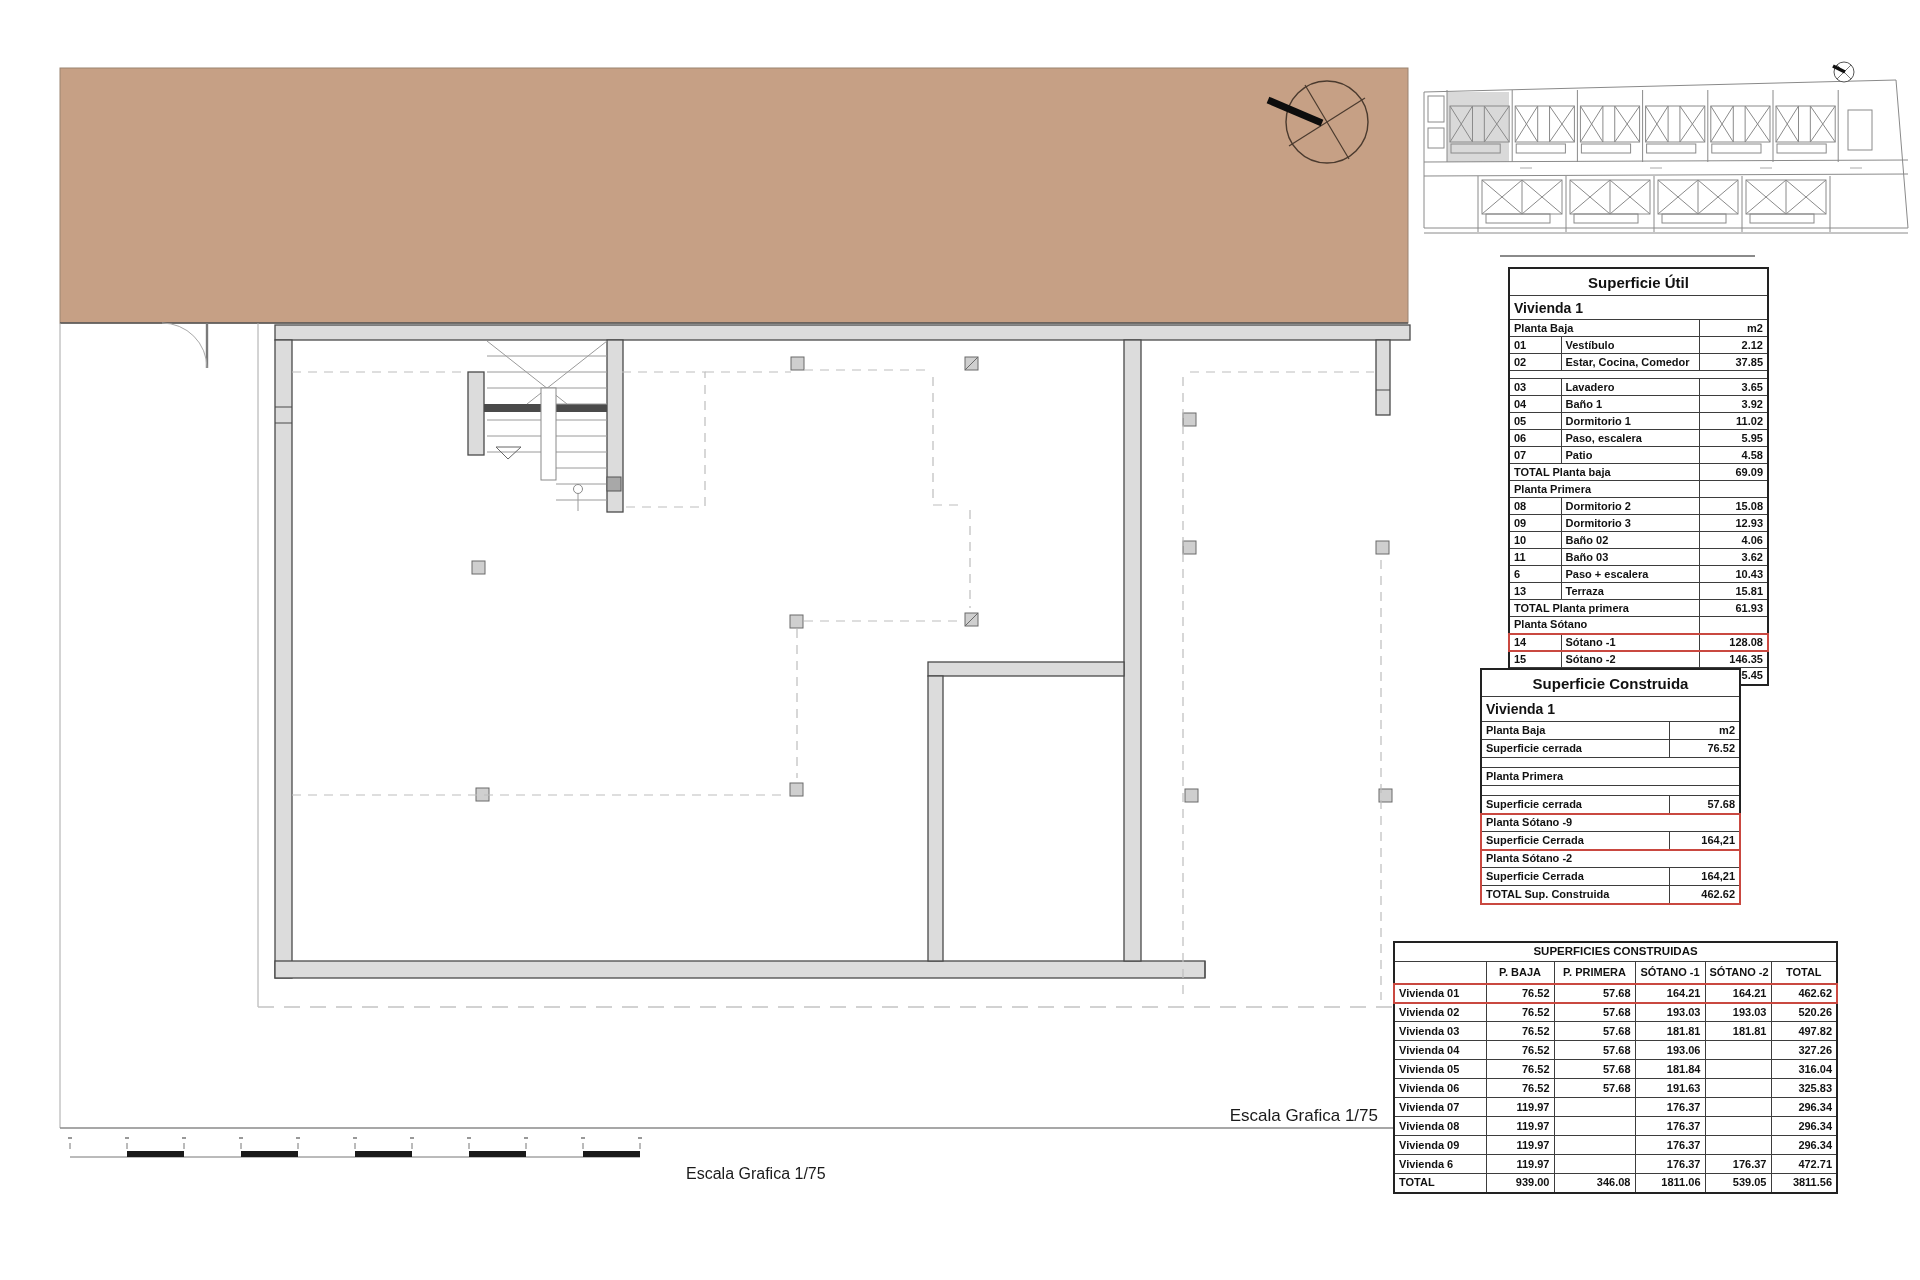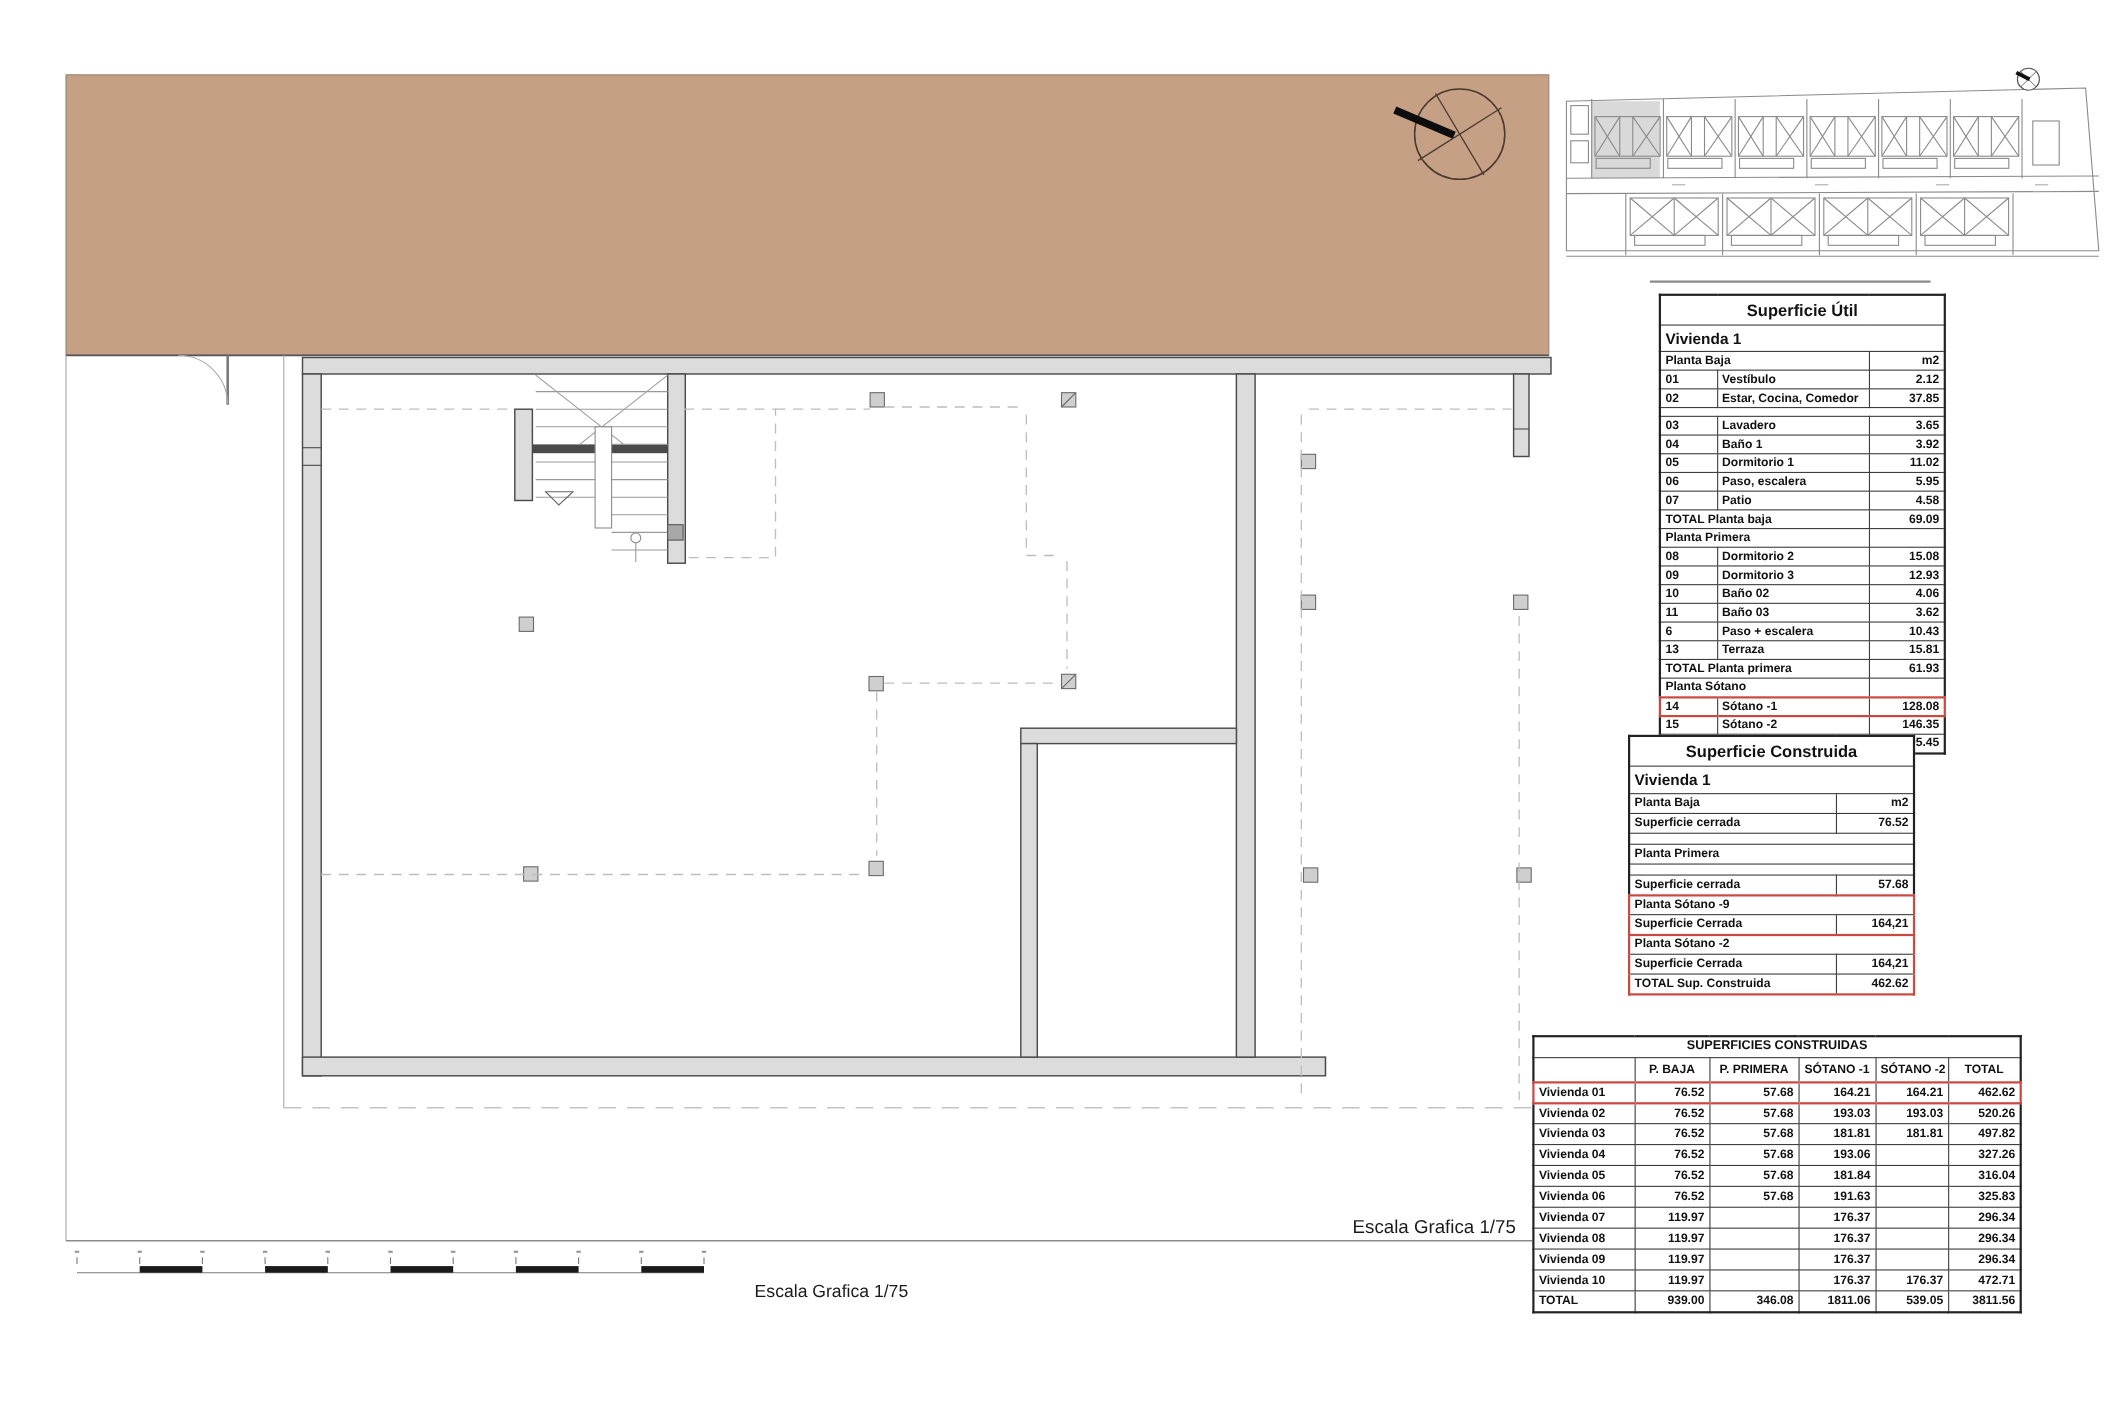--- a/index.html
+++ b/index.html
@@ -558,21 +558,21 @@
         </tr>
         <tr class="">
           <td class="lbl">Vivienda 09</td>
           <td class="val">119.97</td>
           <td class="val"></td>
           <td class="val">176.37</td>
           <td class="val"></td>
           <td class="val">296.34</td>
         </tr>
         <tr class="">
-          <td class="lbl">Vivienda 10</td>
+          <td class="lbl">Vivienda 6</td>
           <td class="val">119.97</td>
           <td class="val"></td>
           <td class="val">176.37</td>
           <td class="val">176.37</td>
           <td class="val">472.71</td>
         </tr>
         <tr class="">
           <td class="lbl">TOTAL</td>
           <td class="val">939.00</td>
           <td class="val">346.08</td>

